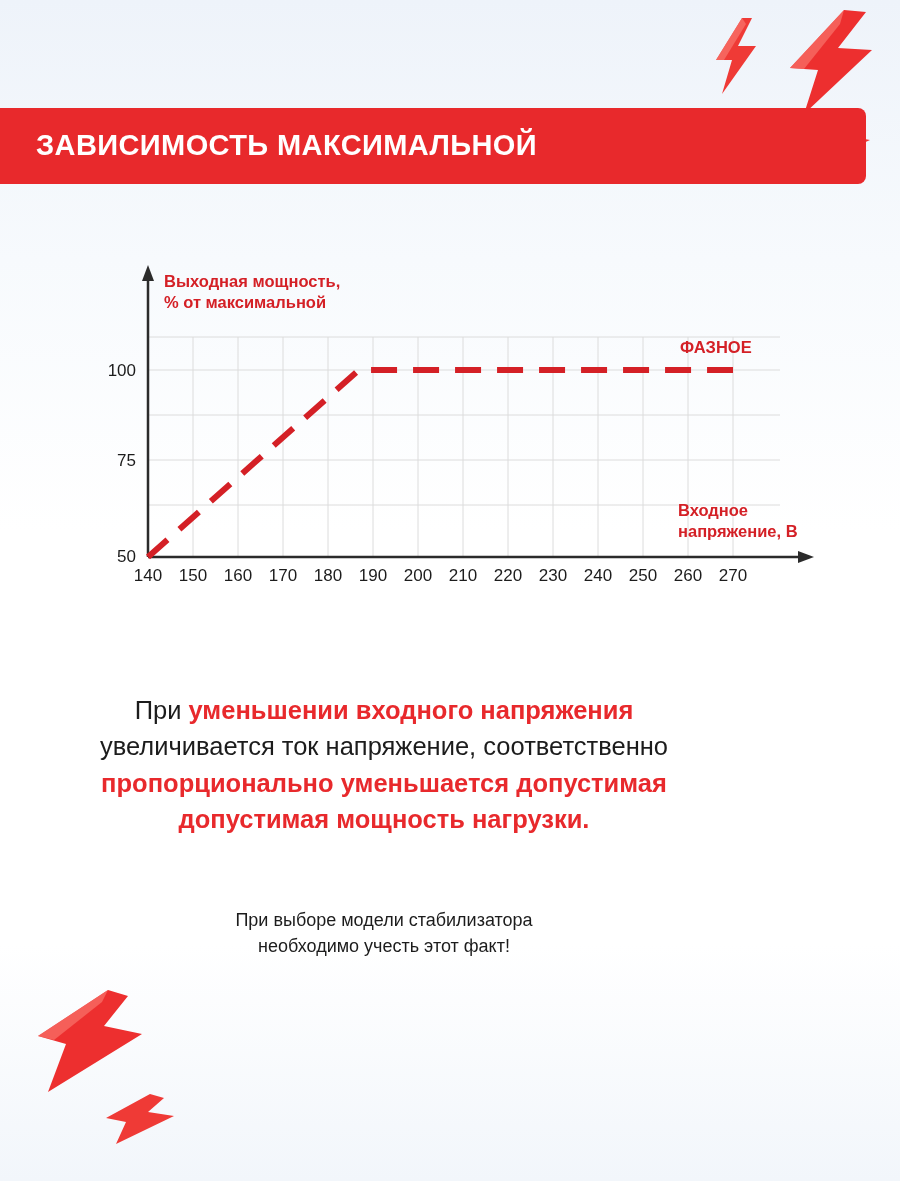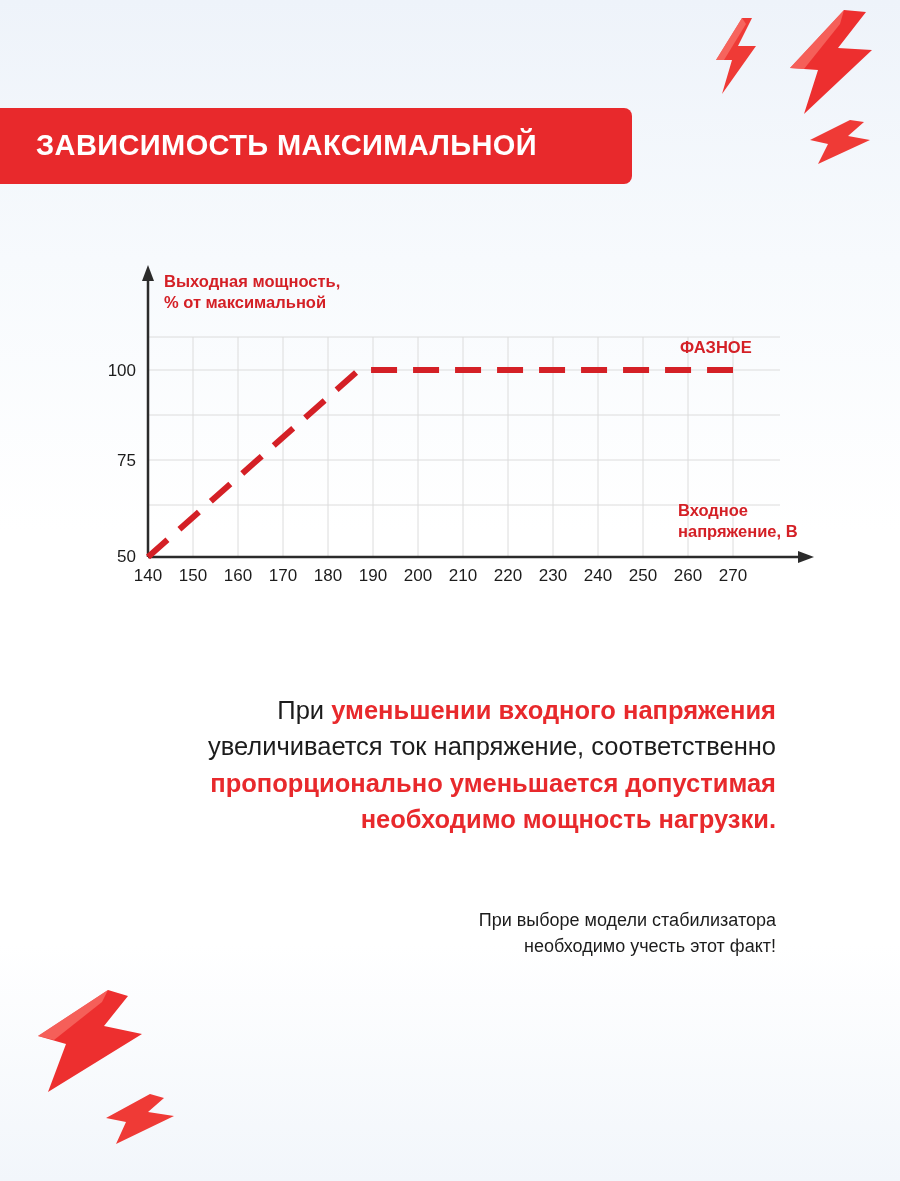--- a/index.html
+++ b/index.html
@@ -25,21 +25,21 @@
     position: absolute;
     pointer-events: none;
   }
   .bolt svg { display: block; }
 
   
   .title-banner {
     position: absolute;
     left: 0;
     top: 108px;
-    width: 632px;
+    width: 866px;
     background: #e8292c;
     border-radius: 0 8px 8px 0;
     padding: 18px 28px 20px 36px;
     box-sizing: border-box;
   }
   .title-banner .title-line {
     color: #ffffff;
     font-size: 29px;
     font-weight: bold;
     letter-spacing: 0.4px;
@@ -53,23 +53,23 @@
     left: 60px;
     top: 255px;
     width: 800px;
     height: 345px;
   }
   .chart-svg { display: block; }
 
   
   .para-block {
     position: absolute;
-    left: 16px;
+    left: 4px;
     width: 760px;
-    text-align: right;
+    text-align: center;
   }
   .para1 { top: 692px; }
   .para2 { top: 908px; }
   .para-line {
     font-size: 25.5px;
     line-height: 1.43;
     color: #1c1c1c;
   }
   .para-line.bold-red {
     color: #e8292c;
@@ -191,21 +191,21 @@
       <text x="618" y="282" font-family="Liberation Sans, sans-serif" font-size="16.5" font-weight="bold" fill="#d42026">напряжение, В</text>
 
       <text x="620" y="98" font-family="Liberation Sans, sans-serif" font-size="16.5" font-weight="bold" fill="#d42026">ФАЗНОЕ</text>
     </svg>
   </div>
 
   <div class="para-block para1">
     <div class="para-line"><span>При </span><span class="hl">уменьшении входного напряжения</span></div>
     <div class="para-line">увеличивается ток напряжение, соответственно</div>
     <div class="para-line bold-red">пропорционально уменьшается допустимая</div>
-    <div class="para-line bold-red">необходимо мощность нагрузки.</div>
+    <div class="para-line bold-red">допустимая мощность нагрузки.</div>
   </div>
 
   <div class="para-block para2">
     <div class="para-line">При выборе модели стабилизатора</div>
     <div class="para-line">необходимо учесть этот факт!</div>
   </div>
 
 </div>
 
 </body></html>

